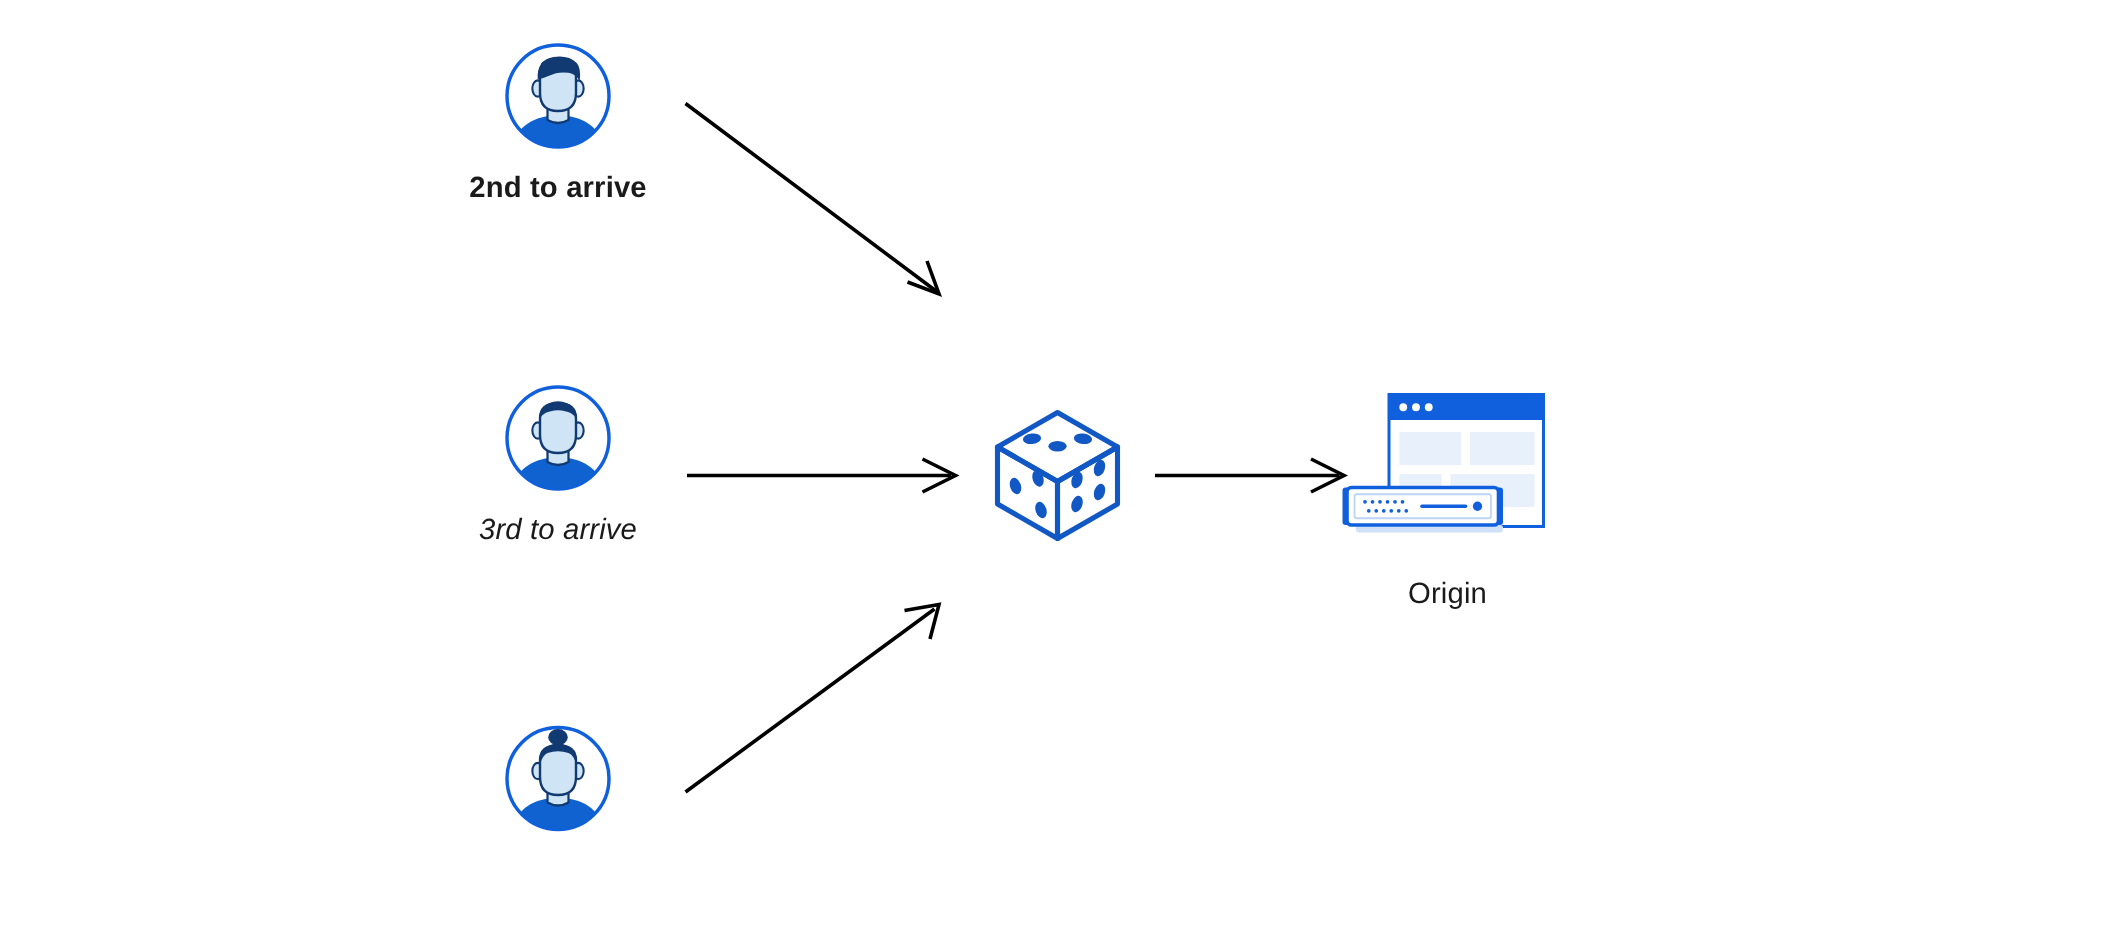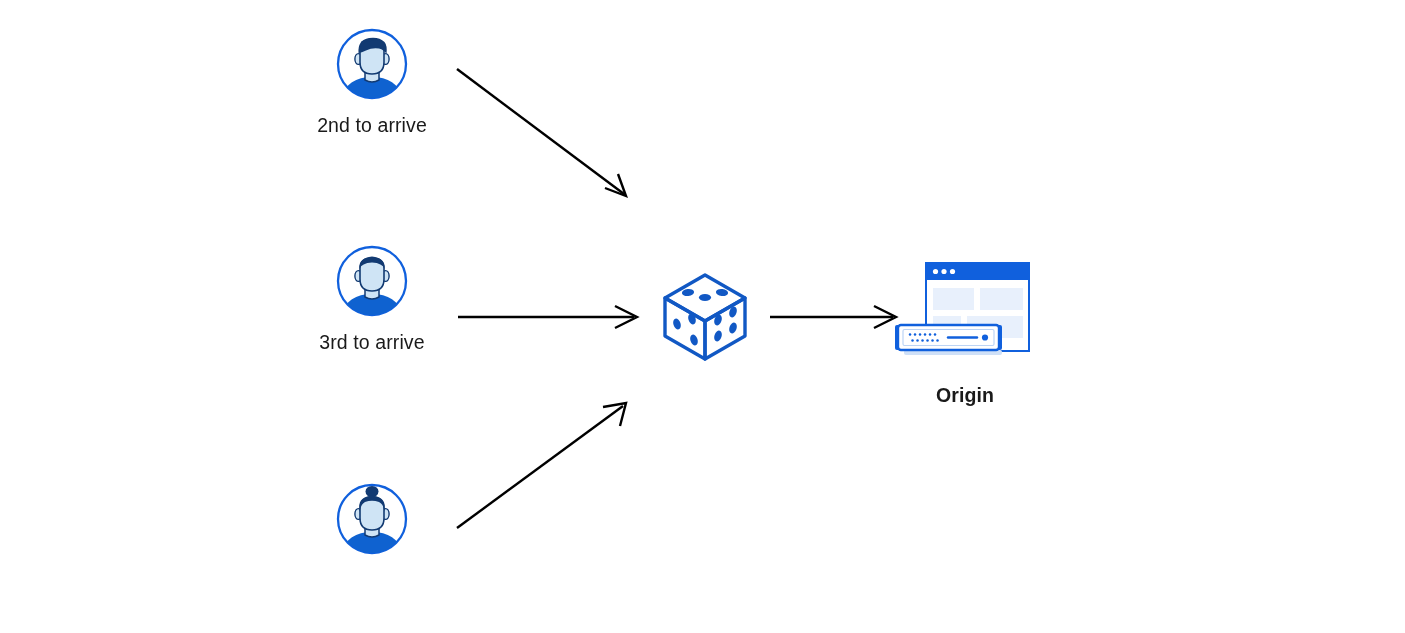--- a/index.html
+++ b/index.html
@@ -37,21 +37,20 @@
     line-height: 1.2;
     white-space: nowrap;
     text-align: center;
   }
   .avatar-label {
     margin-top: 13px;
   }
   .origin-node {
     width: 190px;
     text-align: center;
-    font-weight: bold;
   }
   .origin-label {
     margin-top: 10px;
   }
   .dice-node {
     width: 110px;
     height: 110px;
   }
   .arrow-layer {
     position: absolute;
@@ -85,21 +84,21 @@
         <polyline points="603,407 626,403 620,426" stroke-width="2.4"></polyline>
       </g>
 
       <g>
         <line x1="770" y1="317" x2="893" y2="317"></line>
         <polyline points="874,306 896,317 874,328" stroke-width="2.4"></polyline>
       </g>
     </g>
   </svg>
 
-  <div class="node avatar-node" style="left:292px; top:27px;">
+  <div class="node avatar-node" style="left:292px; top:27px;font-weight:bold;">
     <svg class="avatar-icon" width="74" height="74" viewBox="0 0 74 74" xmlns="http://www.w3.org/2000/svg">
       <defs>
         <clipPath id="clipA">
             <circle cx="37" cy="37" r="34"></circle>
           </clipPath>
       </defs>
       <circle cx="37" cy="37" r="34" fill="#ffffff" stroke="#1060dd" stroke-width="2.3"></circle>
       <g clip-path="url(#clipA)">
 
         <path d="M6 74 C8 58 20 50 37 50 C54 50 66 58 68 74 Z" fill="#0f62d0"></path>
@@ -111,21 +110,21 @@
 
         <path d="M25 24 Q25 14 37 14 Q49 14 49 24 L49 35 Q49 47 37 47 Q25 47 25 35 Z" fill="#cfe4f5" stroke="#123a72" stroke-width="1.6"></path>
 
         <path d="M23.5 26 Q22.5 13 34 11 Q44 9.5 49.5 15 Q52.5 18.5 51.5 27 Q49 22.5 44 21.5 Q37 20.5 31 23.5 Q26.5 25.5 23.5 26 Z" fill="#123a72"></path>
         <path d="M27 15.5 Q34 11.5 42 13" fill="none" stroke="#123a72" stroke-width="2.2" stroke-linecap="round"></path>
       </g>
     </svg>
     <div class="node-label avatar-label">2nd to arrive</div>
   </div>
 
-  <div class="node avatar-node" style="left:292px; top:244px;">
+  <div class="node avatar-node" style="left:292px; top:255px;font-style:italic;">
     <svg class="avatar-icon" width="74" height="74" viewBox="0 0 74 74" xmlns="http://www.w3.org/2000/svg">
       <defs>
         <clipPath id="clipB">
             <circle cx="37" cy="37" r="34"></circle>
           </clipPath>
       </defs>
       <circle cx="37" cy="37" r="34" fill="#ffffff" stroke="#1060dd" stroke-width="2.3"></circle>
       <g clip-path="url(#clipB)">
         <path d="M6 74 C8 58 20 50 37 50 C54 50 66 58 68 74 Z" fill="#0f62d0"></path>
         <path d="M30 42 L30 53 Q37 57 44 53 L44 42 Z" fill="#cfe4f5" stroke="#123a72" stroke-width="1.5" stroke-linejoin="round"></path>

